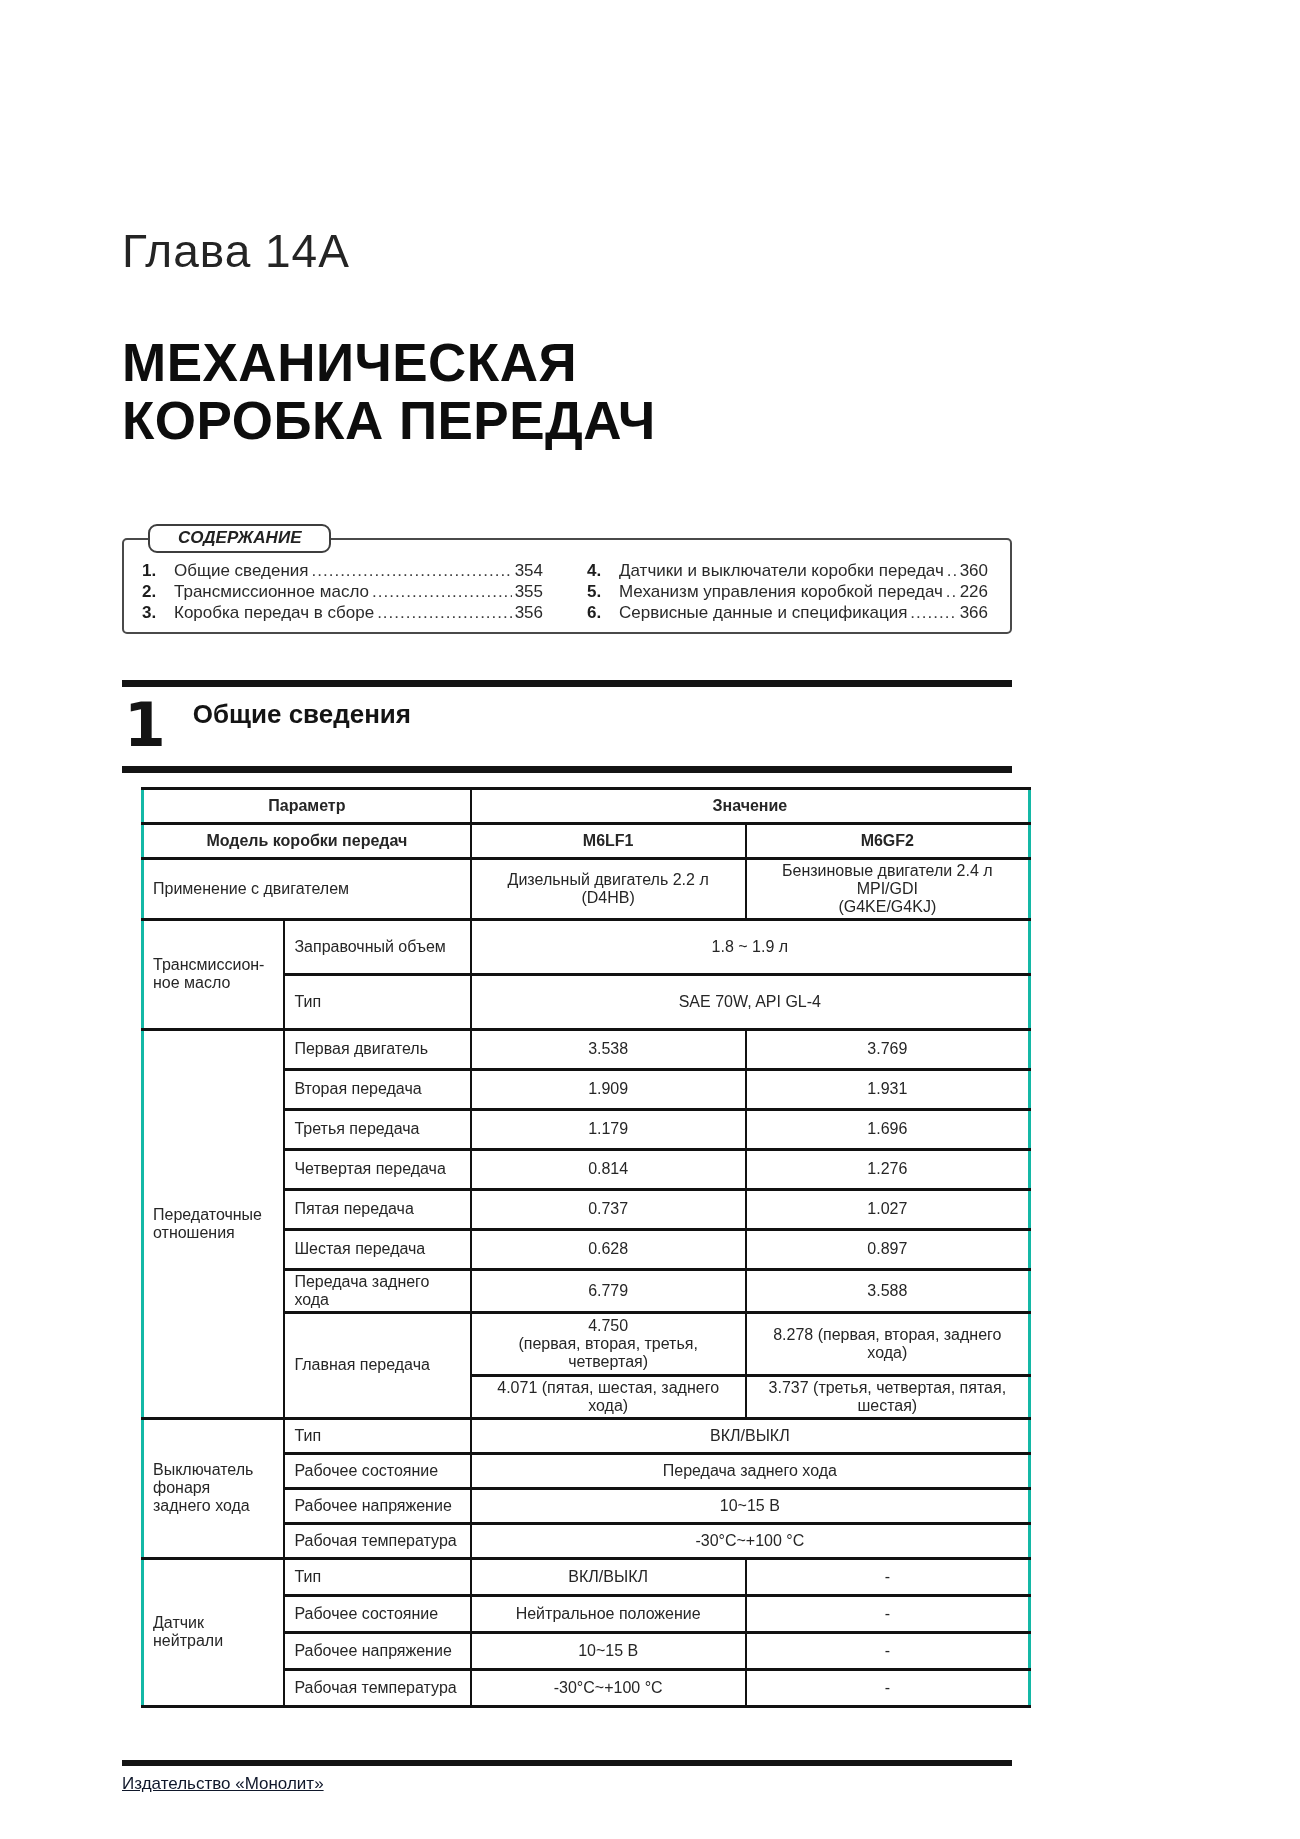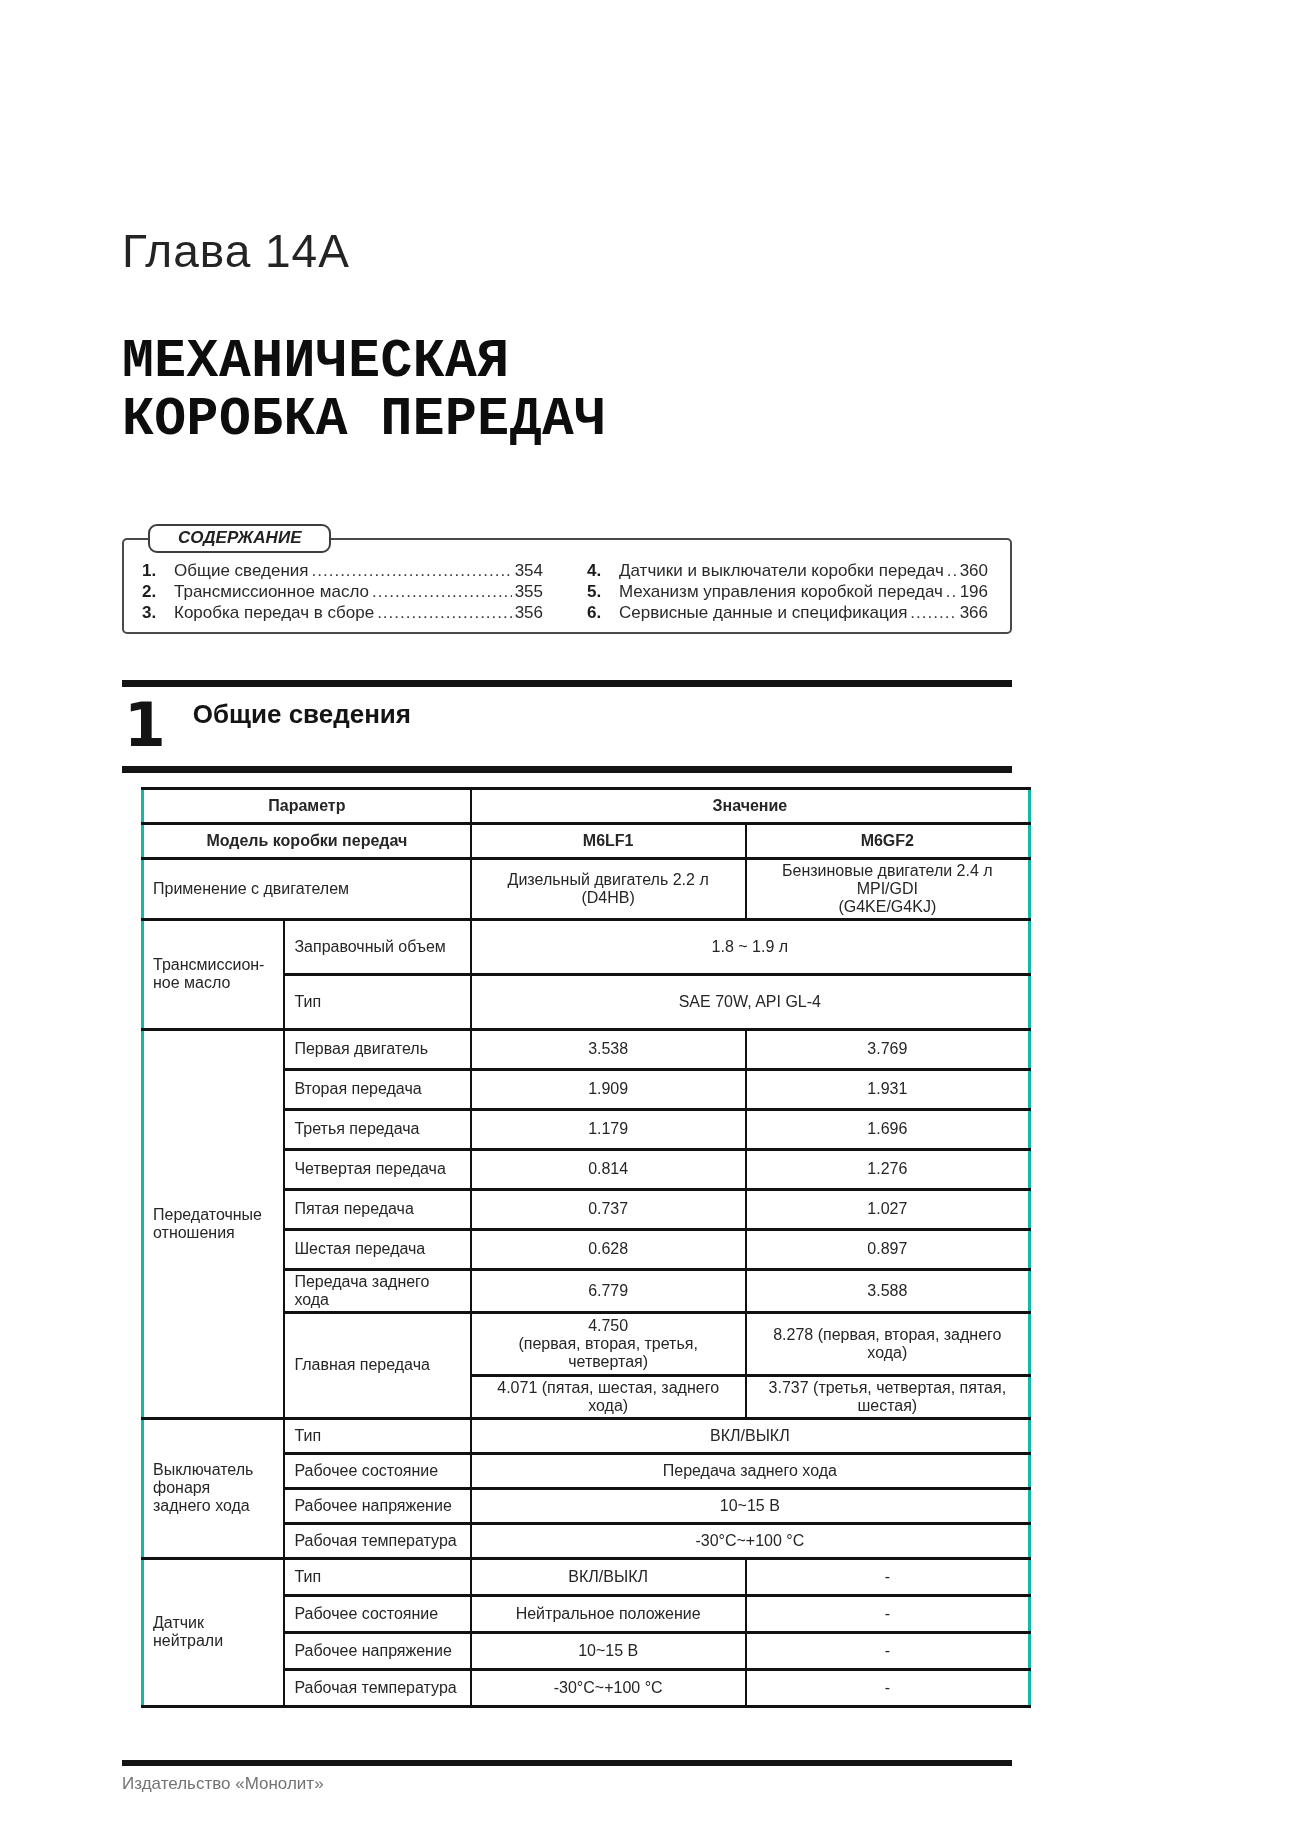--- a/index.html
+++ b/index.html
@@ -13,21 +13,21 @@
     box-sizing:border-box;
     padding:224px 112px 0 122px;
   }
   .chapter{
     font-size:46px;
     color:#242424;
     letter-spacing:1px;
   }
   .main-title{
     margin:56px 0 0 0;
-    font-family:Liberation Mono, monospace;
+    font-family:Liberation Sans, sans-serif;
     font-weight:bold;
     font-size:53px;
     line-height:1.09;
     color:#0d0d0d;
     letter-spacing:0.5px;
   }
   .main-title span{display:block;}
   
   .toc{
     position:relative;
@@ -90,21 +90,21 @@
   td.center{text-align:center;}
   td.pre{white-space:pre-line;}
   tr.rh28 td{height:28px;}
   tr.rh33 td{height:33px;}
   tr.rh30s td{height:28px;}
   tr.rh31s td{height:30px;}
   tr.rh48 td{height:48px;}
   tr.rh56 td{height:56px;}
   
   .footer-rule{height:6px;background:#141414;margin-top:52px;}
-  .footer-text{font-size:17px;color:#737373;margin-top:8px;}
+  .footer-text{font-size:17px;color:#0f172a;margin-top:8px;text-decoration:underline;}
 </style>
 </head>
 <body>
 
 <div class="page">
 
   <div class="chapter">Глава 14А</div>
 
   <h1 class="main-title">
       <span>МЕХАНИЧЕСКАЯ</span>
@@ -138,21 +138,21 @@
         <div class="toc-item">
           <span class="toc-num">4.</span>
           <span class="toc-text">Датчики и выключатели коробки передач</span>
           <span class="toc-dots"></span>
           <span class="toc-page">360</span>
         </div>
         <div class="toc-item">
           <span class="toc-num">5.</span>
           <span class="toc-text">Механизм управления коробкой передач</span>
           <span class="toc-dots"></span>
-          <span class="toc-page">196</span>
+          <span class="toc-page">226</span>
         </div>
         <div class="toc-item">
           <span class="toc-num">6.</span>
           <span class="toc-text">Сервисные данные и спецификация</span>
           <span class="toc-dots"></span>
           <span class="toc-page">366</span>
         </div>
       </div>
     </div>
   </div>

